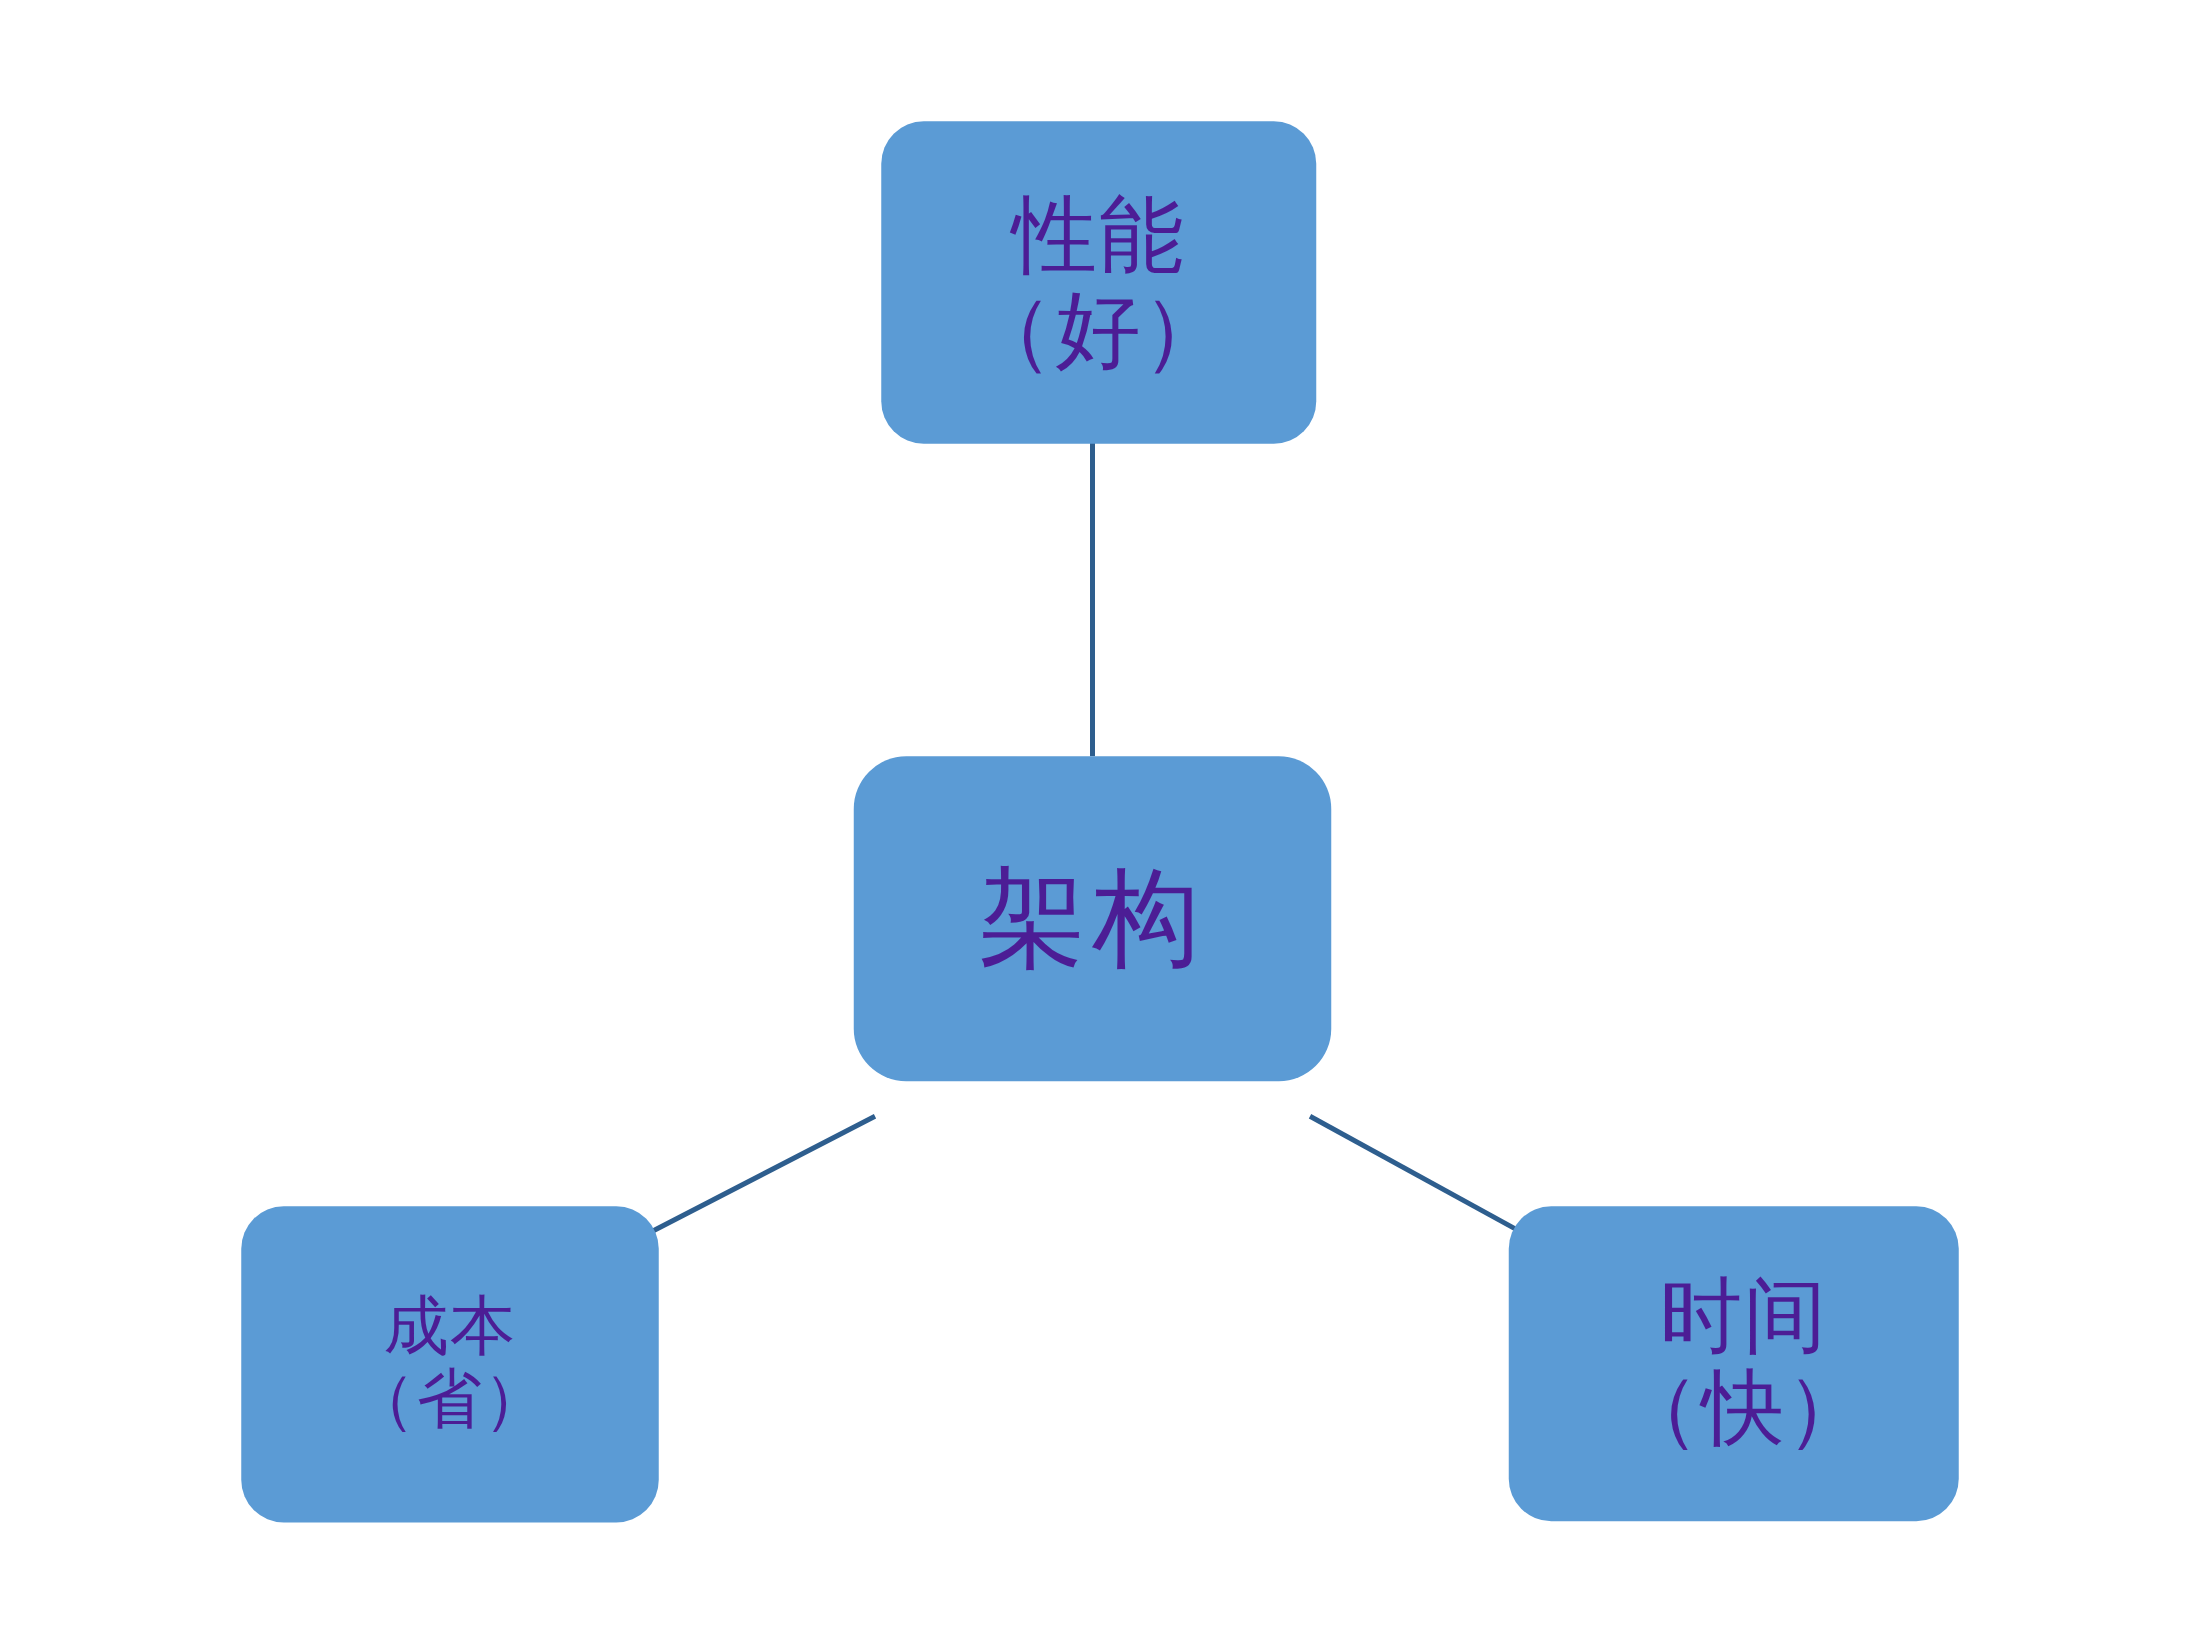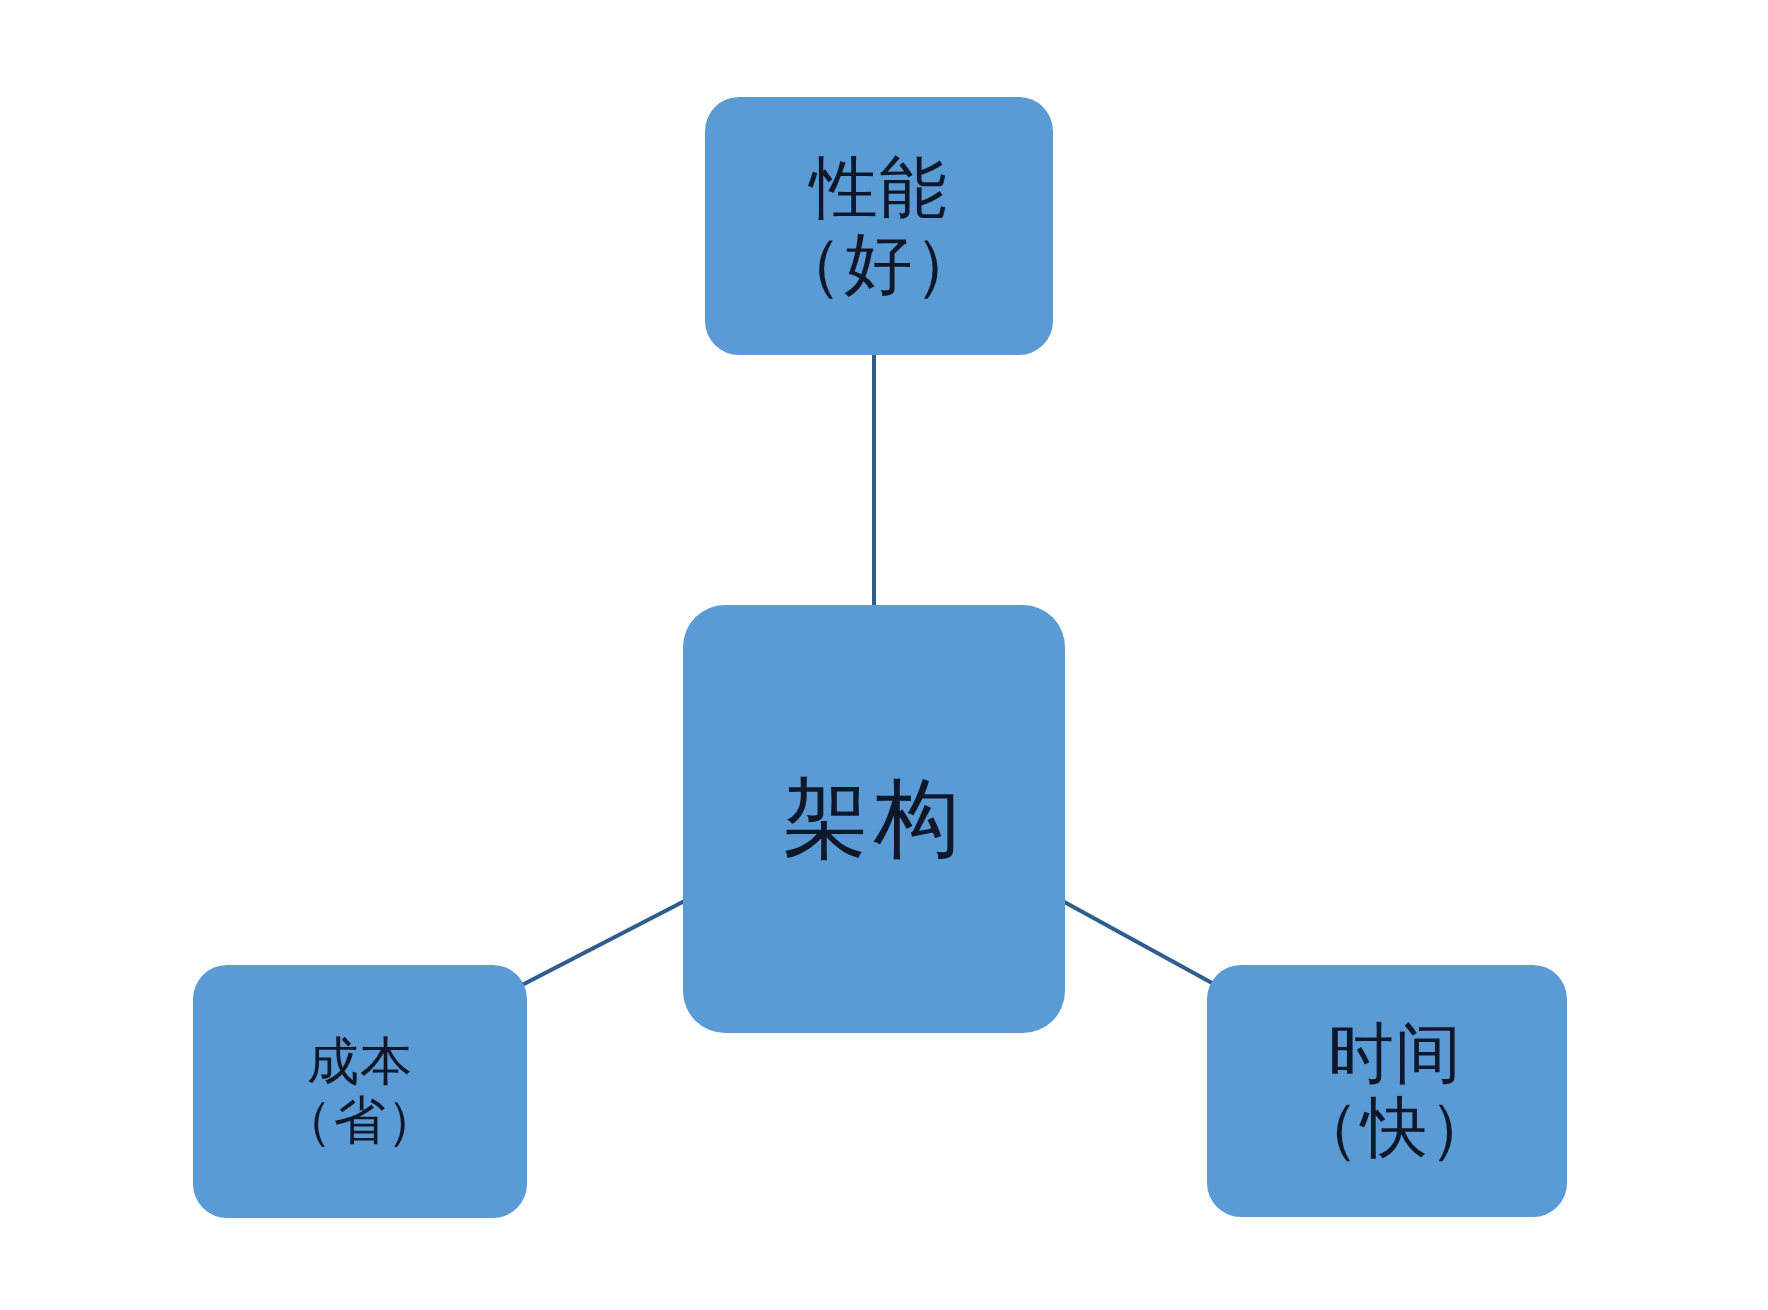--- a/index.html
+++ b/index.html
@@ -25,21 +25,21 @@
   }
   .node {
     position: absolute;
     box-sizing: border-box;
     background: #5B9BD5;
     border-radius: 38px;
     display: flex;
     flex-direction: column;
     align-items: center;
     justify-content: center;
-    color: #0f172a;
+    color: #4c1d95;
     text-align: center;
     line-height: 1.12;
     letter-spacing: 0.02em;
     user-select: none;
   }
   .node .line-1,
   .node .line-2 {
     display: block;
     white-space: nowrap;
   }
@@ -52,21 +52,21 @@
     height: 258px;
     border-radius: 34px;
     font-size: 68px;
   }
 
   
   #node-architecture {
     left: 683px;
     top: 605px;
     width: 382px;
-    height: 428px;
+    height: 260px;
     border-radius: 42px;
     font-size: 86px;
     letter-spacing: 0.06em;
   }
 
   
   #node-cost {
     left: 193px;
     top: 965px;
     width: 334px;

